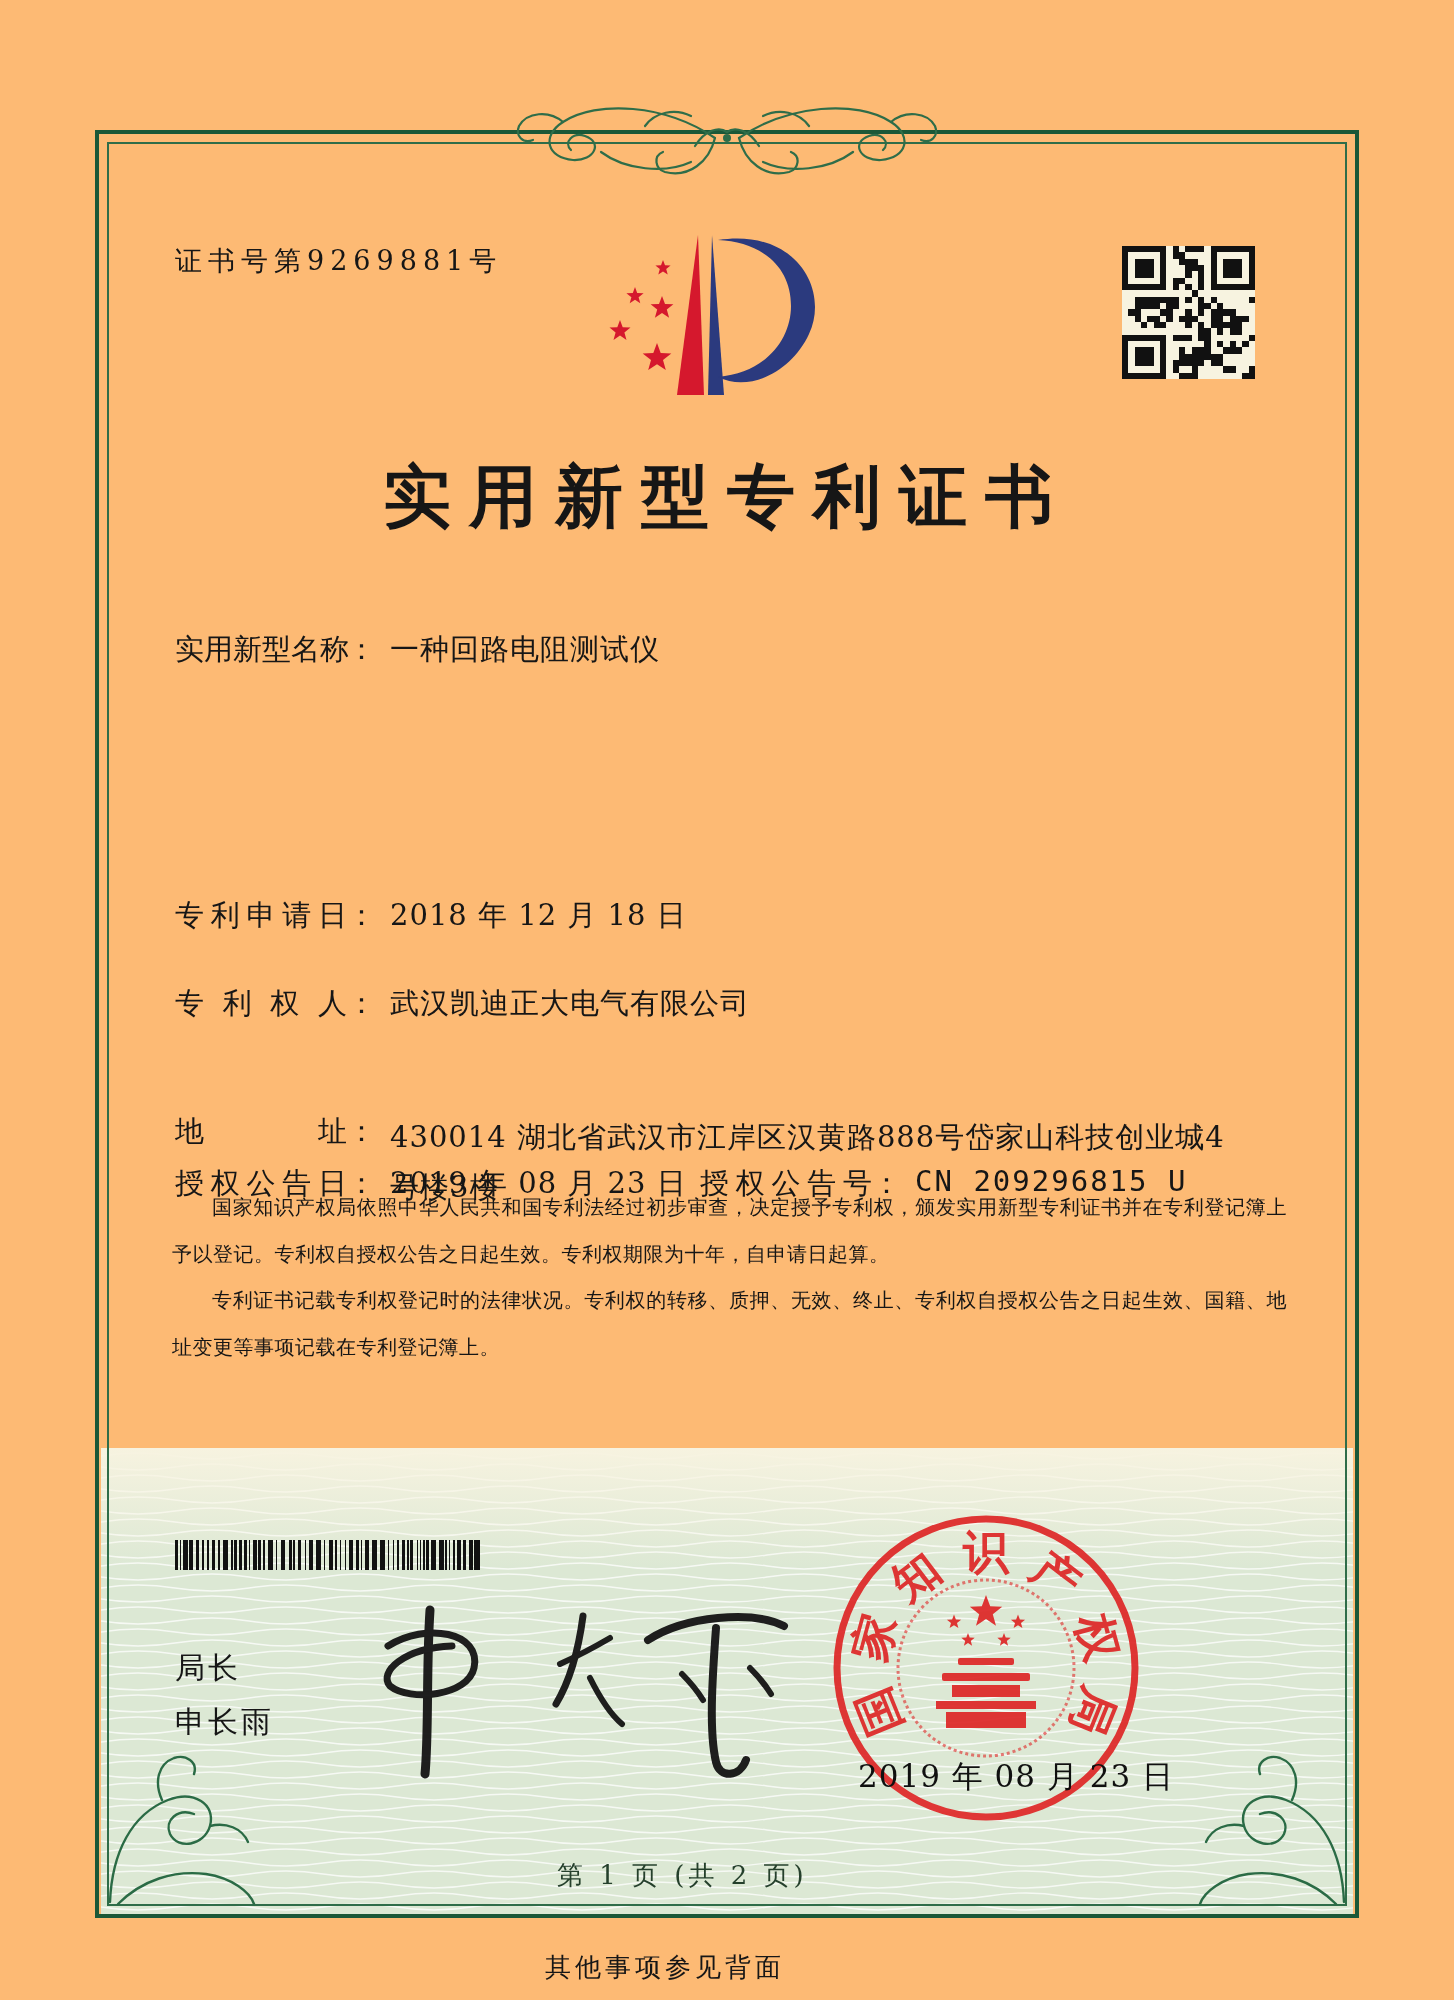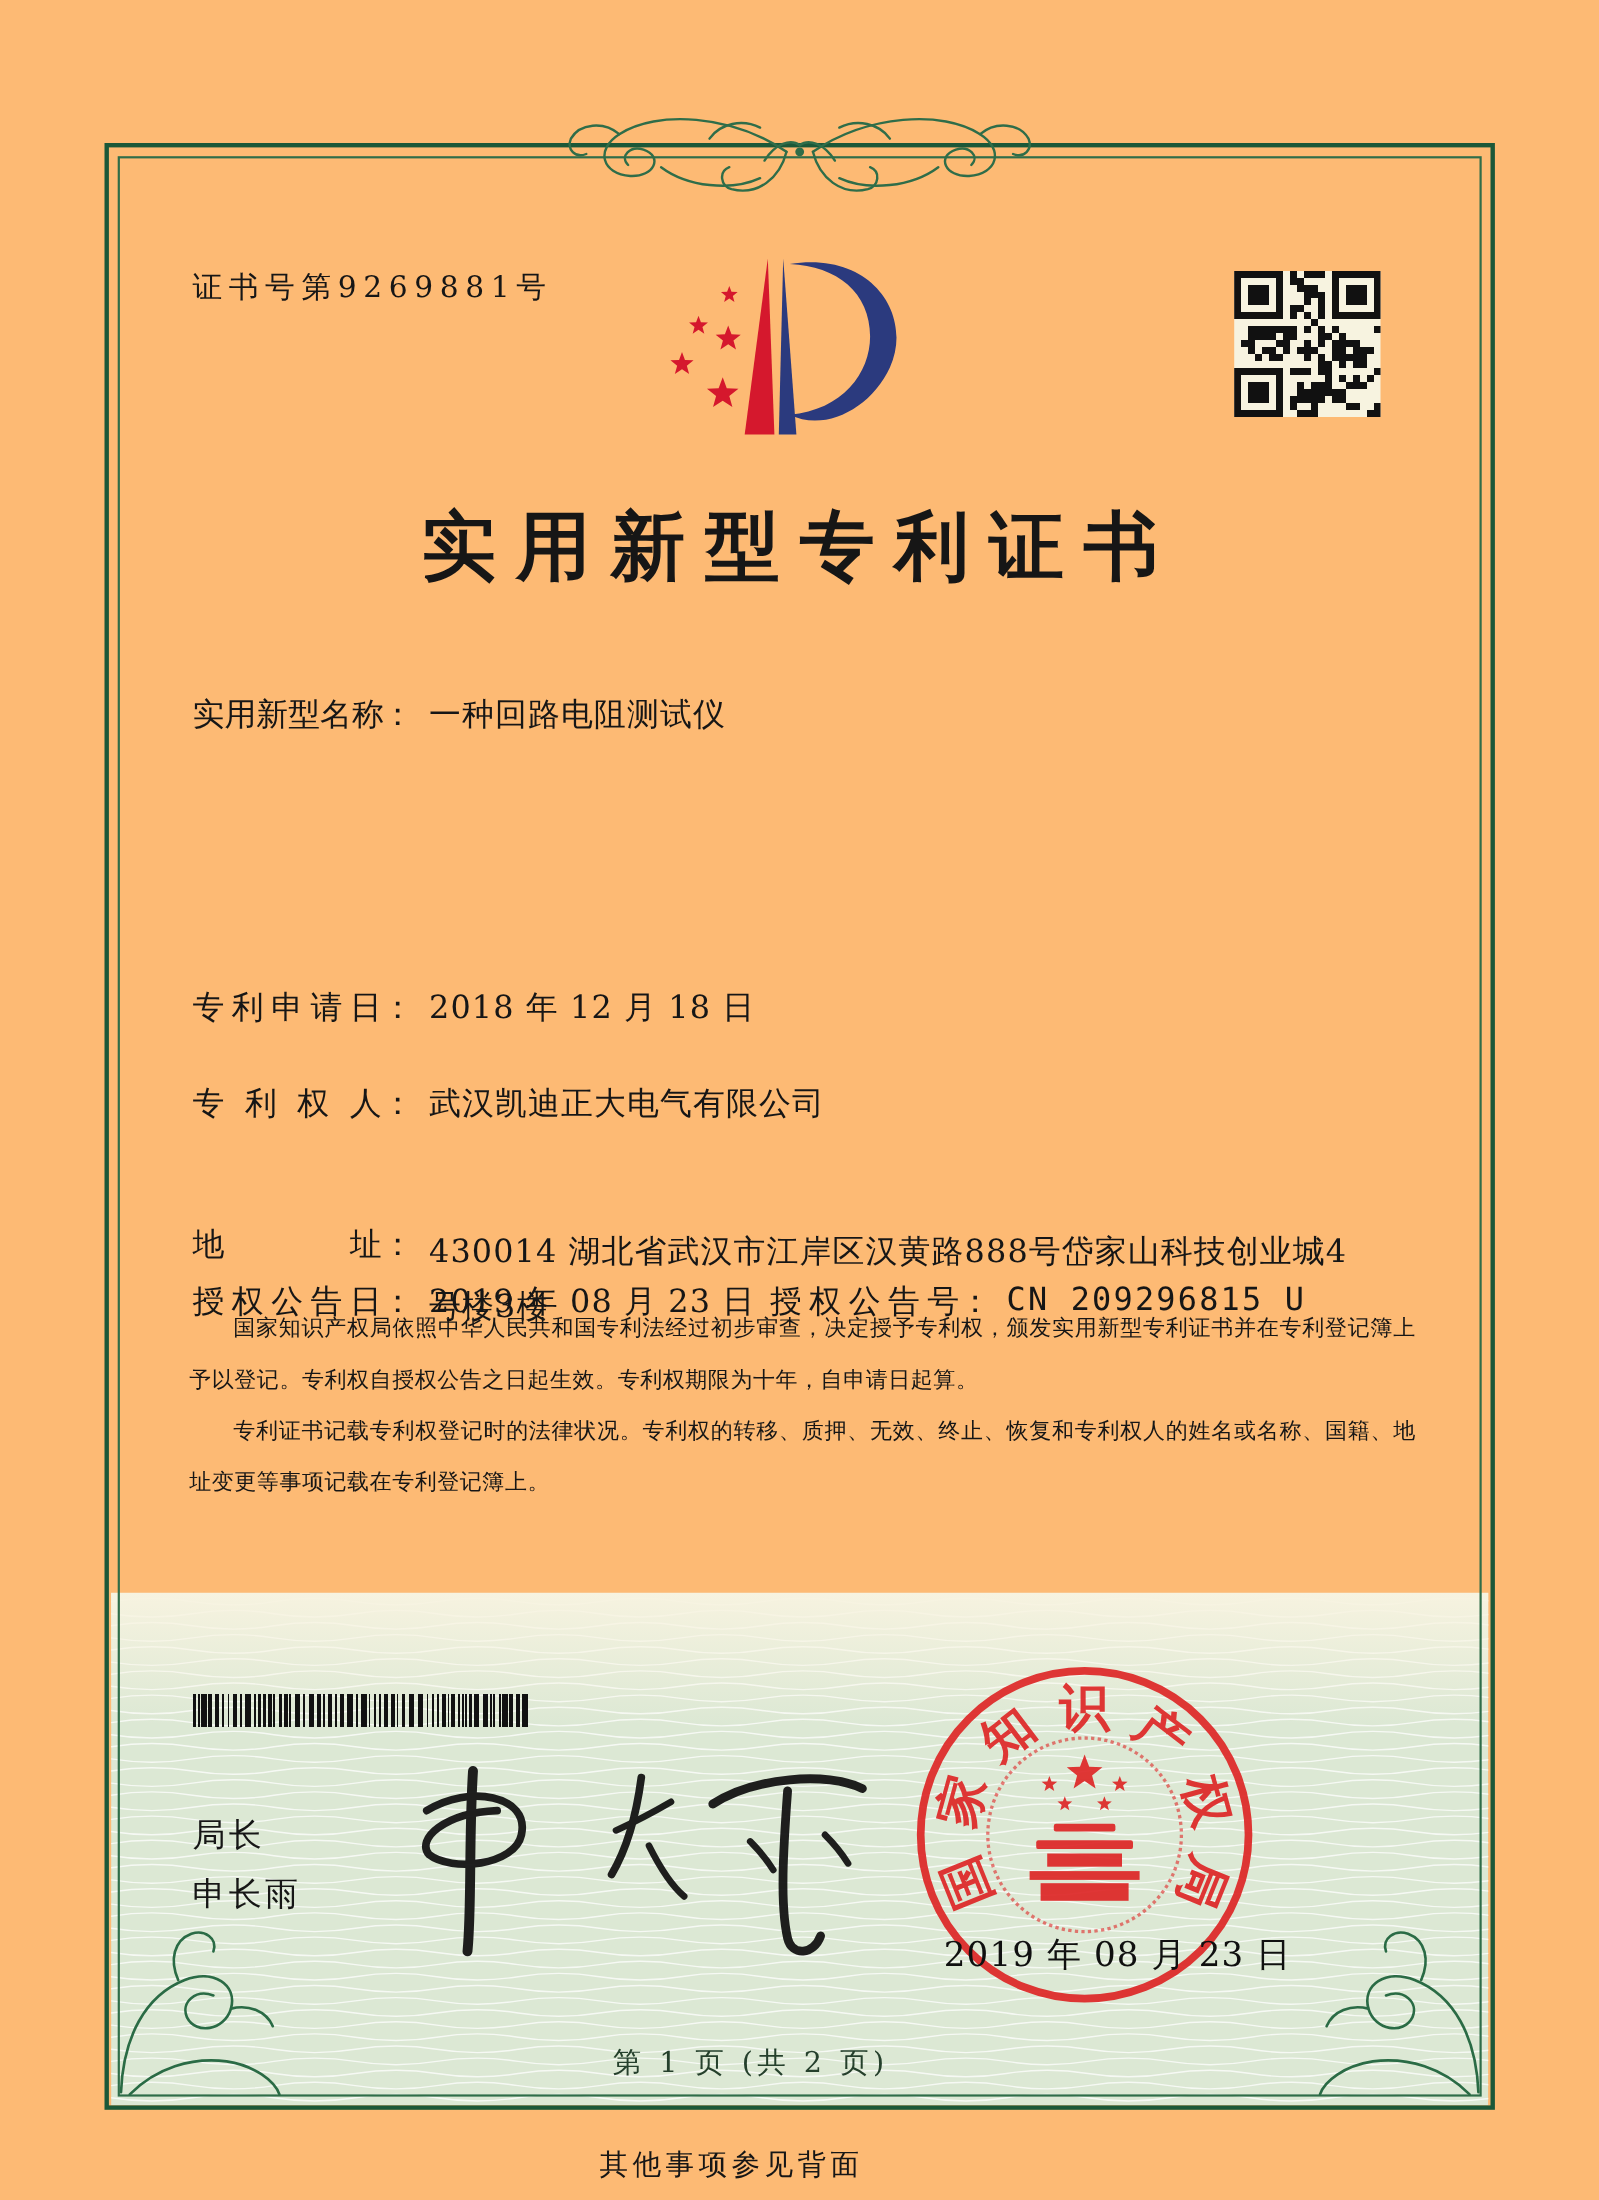--- a/index.html
+++ b/index.html
@@ -287,21 +287,21 @@
   </div>
   <div class="abs row" style="top:1164px;">
     <span class="flabel">授权公告日</span><span class="fcolon">：</span><span class="fvalue">2019 年 08 月 23 日</span>
   </div>
   <div class="abs row" style="left:700px;top:1164px;">
     <span class="flabel">授权公告号</span><span class="fcolon">：</span><span class="fvalue mono">CN 209296815 U</span>
   </div>
 
   <div class="abs paras">
     <p>国家知识产权局依照中华人民共和国专利法经过初步审查，决定授予专利权，颁发实用新型专利证书并在专利登记簿上予以登记。专利权自授权公告之日起生效。专利权期限为十年，自申请日起算。</p>
-    <p>专利证书记载专利权登记时的法律状况。专利权的转移、质押、无效、终止、恢复和专利权人的姓名或名称、国籍、地址变更等事项记载在专利登记簿上。</p>
+    <p>专利证书记载专利权登记时的法律状况。专利权的转移、质押、无效、终止、专利权自授权公告之日起生效、国籍、地址变更等事项记载在专利登记簿上。</p>
   </div>
 
   <svg class="abs barcode" id="barcode" width="305" height="30" viewBox="0 0 305 30" shape-rendering="crispEdges">
       <rect x="0" y="0" width="3.2" height="30" fill="#111"></rect>
       <rect x="4.800000000000001" y="0" width="1.6" height="30" fill="#111"></rect>
       <rect x="8" y="0" width="4.800000000000001" height="30" fill="#111"></rect>
       <rect x="14.4" y="0" width="3.2" height="30" fill="#111"></rect>
       <rect x="20.8" y="0" width="3.2" height="30" fill="#111"></rect>
       <rect x="27.200000000000003" y="0" width="1.6" height="30" fill="#111"></rect>
       <rect x="32" y="0" width="1.6" height="30" fill="#111"></rect>

